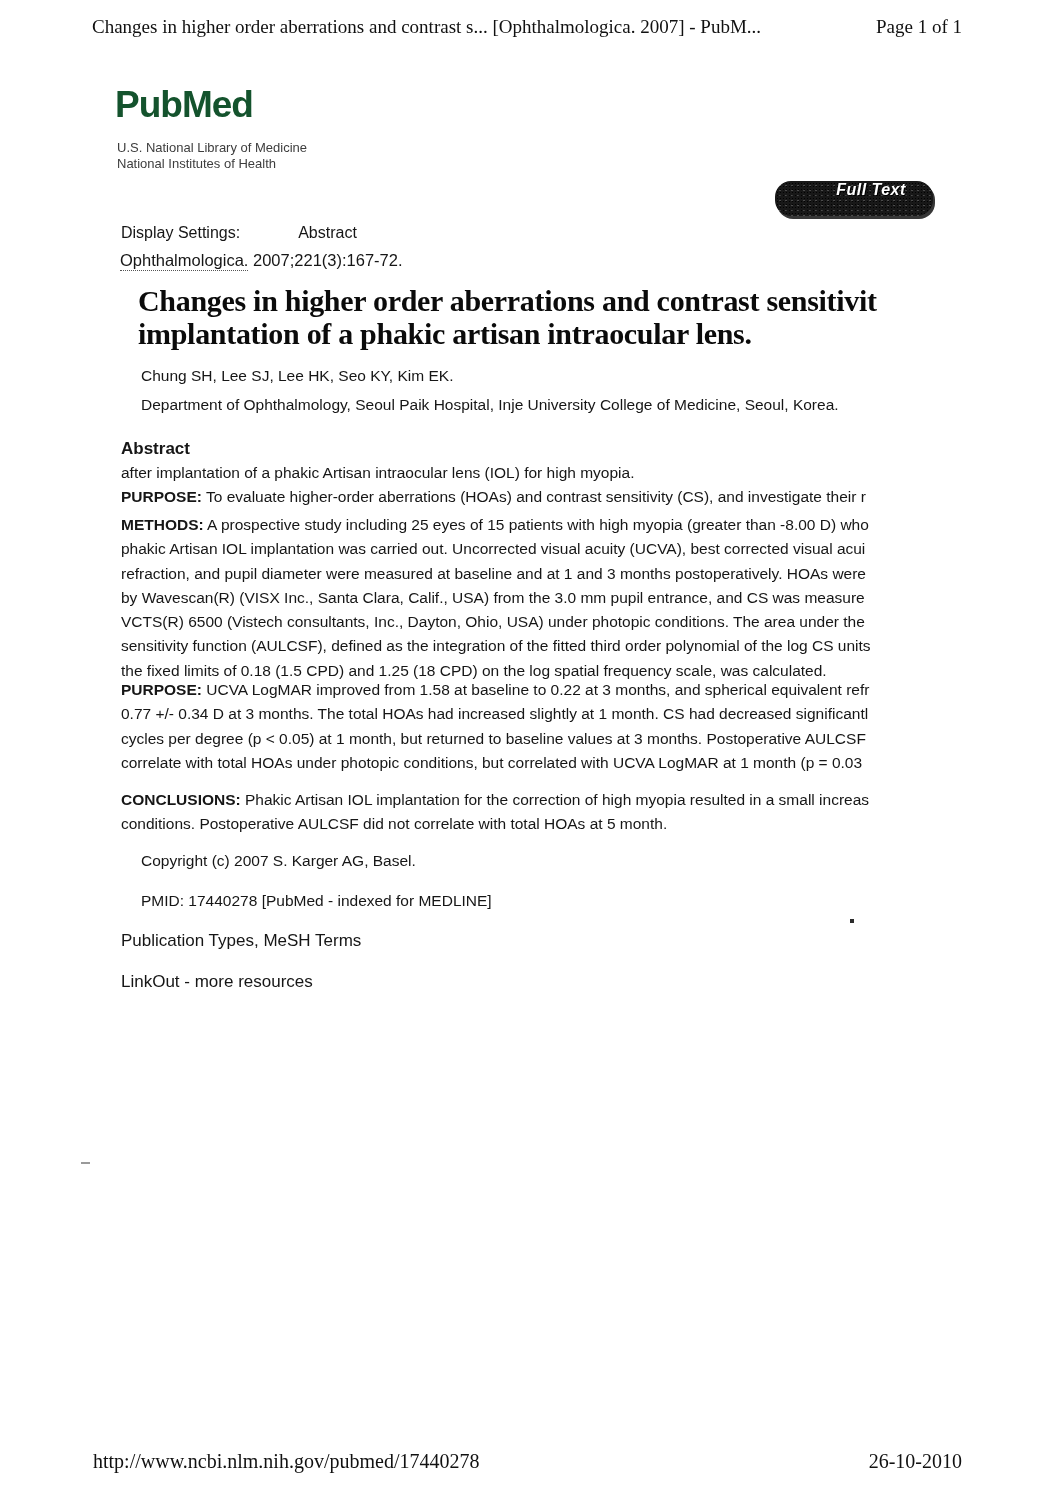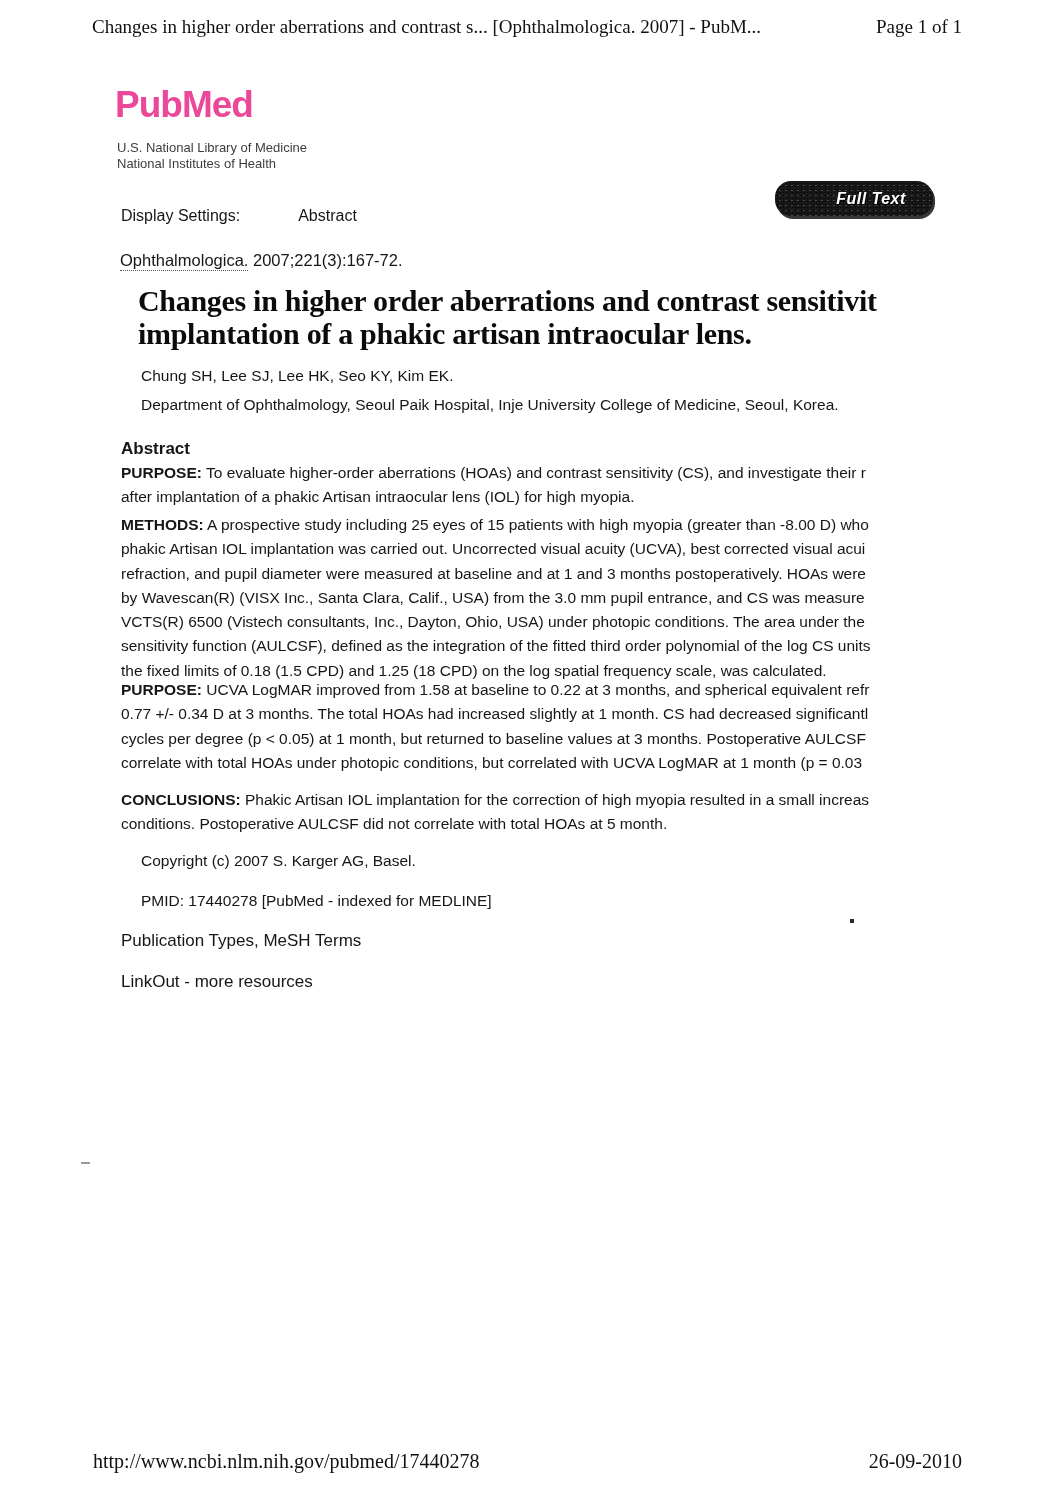--- a/index.html
+++ b/index.html
@@ -22,47 +22,47 @@
     display:flex; justify-content:space-between;
     font-size:19px; color:#111;
   }
   .print-footer {
     left:93px; top:1450px; width:869px;
     display:flex; justify-content:space-between;
     font-size:20px; color:#111;gap:16px;
   }
 
   
-  .logo { left:115px; top:84px; font-size:37px; font-weight:bold; letter-spacing:-1px; color:#ec4899; }
+  .logo { left:115px; top:84px; font-size:37px; font-weight:bold; letter-spacing:-1px; color:#14532d; }
   .org { left:117px; top:140px; font-size:13px; line-height:15.5px; color:#3d3d3d; }
 
   
   .fulltext-btn {
     left:775px; top:181px; width:158px; height:35px;
     border-radius:16px;
     background-color:#181818;
     background-image:
       radial-gradient(circle, rgba(255,255,255,0.38) 18%, transparent 22%),
       radial-gradient(circle, rgba(255,255,255,0.22) 15%, transparent 20%),
       radial-gradient(circle, rgba(0,0,0,0.9) 20%, transparent 24%);
     background-size:4px 4px, 6px 5px, 3px 3px;
     background-position:0 0, 2px 2px, 1px 1px;
     box-shadow:2px 3px 0 rgba(20,20,20,0.85);
-    display:flex; align-items:center; justify-content:center;
+    display:flex; justify-content:center;
     cursor:pointer;
   }
   .fulltext-label {
     margin-left:34px;
     font-size:16px; font-weight:bold; font-style:italic;
     color:#ffffff; text-shadow:1px 1px 0 #000;
     letter-spacing:0.5px;
   }
 
   
-  .display-settings { left:121px; top:207px; font-size:16px; }
+  .display-settings { left:121px; top:224px; font-size:16px; }
   .display-settings .value { margin-left:58px; }
   .citation { left:120px; top:251px; font-size:16.5px; }
   .citation .journal { border-bottom:1px dotted #555; padding-bottom:1px; }
 
   
   .title {
     left:118px; top:284px;
     font-size:30px; font-weight:bold; line-height:33px;
     color:#0b0b0b; letter-spacing:-0.3px;
   }
@@ -120,22 +120,22 @@
     <div class="clip">Changes in higher order aberrations and contrast sensitivit</div>
     <div class="clip">implantation of a phakic artisan intraocular lens.</div>
   </div>
 
   <div class="abs authors clip">Chung SH, Lee SJ, Lee HK, Seo KY, Kim EK.</div>
   <div class="abs affiliation clip">Department of Ophthalmology, Seoul Paik Hospital, Inje University College of Medicine, Seoul, Korea.</div>
 
   <div class="abs abstract-heading">Abstract</div>
 
   <div class="abs para p-purpose">
+    <div class="pline">after implantation of a phakic Artisan intraocular lens (IOL) for high myopia.</div>
     <div class="pline"><b>PURPOSE:</b><span> To evaluate higher-order aberrations (HOAs) and contrast sensitivity (CS), and investigate their r</span></div>
-    <div class="pline">after implantation of a phakic Artisan intraocular lens (IOL) for high myopia.</div>
   </div>
 
   <div class="abs para p-methods">
     <div class="pline"><b>METHODS:</b><span> A prospective study including 25 eyes of 15 patients with high myopia (greater than -8.00 D) who</span></div>
     <div class="pline">phakic Artisan IOL implantation was carried out. Uncorrected visual acuity (UCVA), best corrected visual acui</div>
     <div class="pline">refraction, and pupil diameter were measured at baseline and at 1 and 3 months postoperatively. HOAs were</div>
     <div class="pline">by Wavescan(R) (VISX Inc., Santa Clara, Calif., USA) from the 3.0 mm pupil entrance, and CS was measure</div>
     <div class="pline">VCTS(R) 6500 (Vistech consultants, Inc., Dayton, Ohio, USA) under photopic conditions. The area under the</div>
     <div class="pline">sensitivity function (AULCSF), defined as the integration of the fitted third order polynomial of the log CS units</div>
     <div class="pline">the fixed limits of 0.18 (1.5 CPD) and 1.25 (18 CPD) on the log spatial frequency scale, was calculated.</div>
@@ -157,16 +157,16 @@
 
   <div class="abs pmid clip">PMID: 17440278 [PubMed - indexed for MEDLINE]</div>
   <div class="abs pubtypes">Publication Types, MeSH Terms</div>
   <div class="abs linkout">LinkOut - more resources</div>
 
   <div class="abs artifact-dot"></div>
   <div class="abs artifact-dash"></div>
 
   <div class="abs print-footer serif">
     <span>http://www.ncbi.nlm.nih.gov/pubmed/17440278</span>
-    <span>26-09-2010</span>
+    <span>26-10-2010</span>
   </div>
 
 </div>
 
 </body></html>

